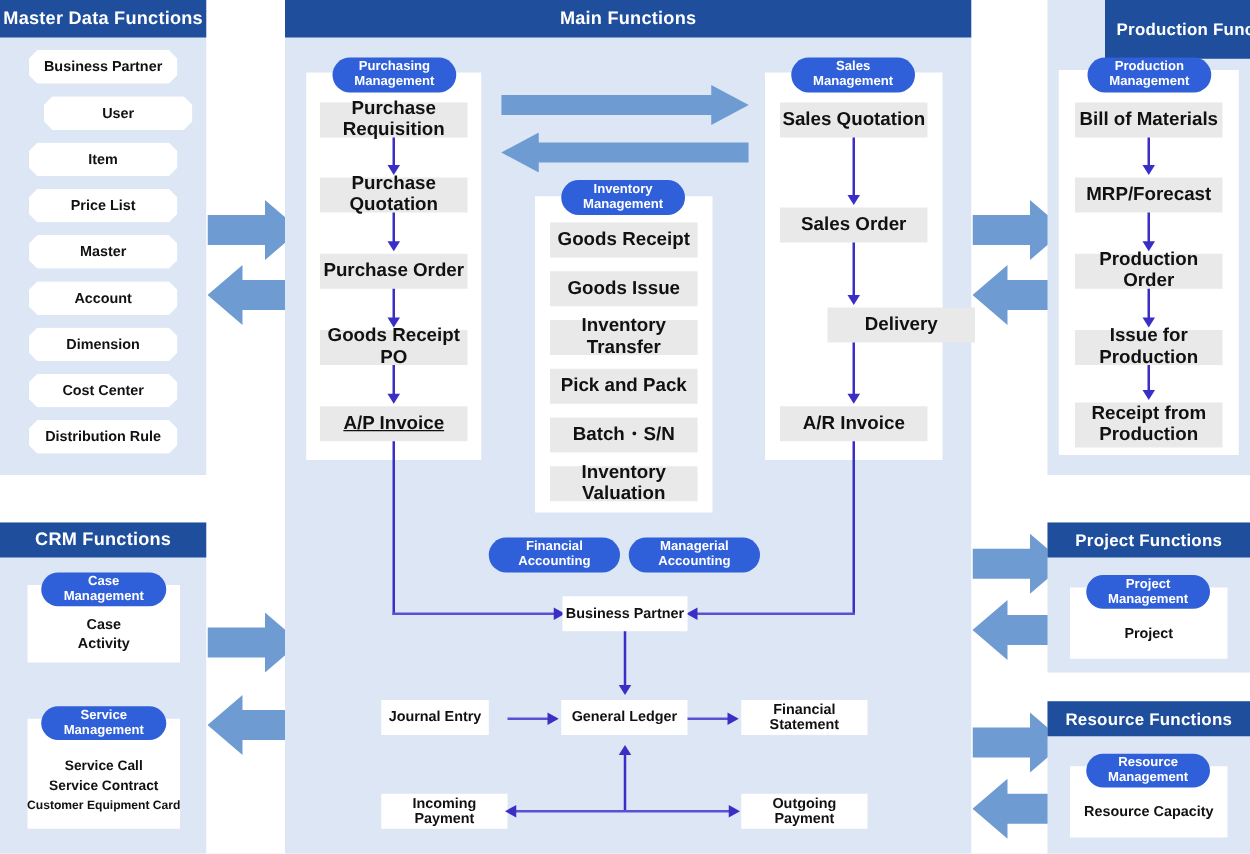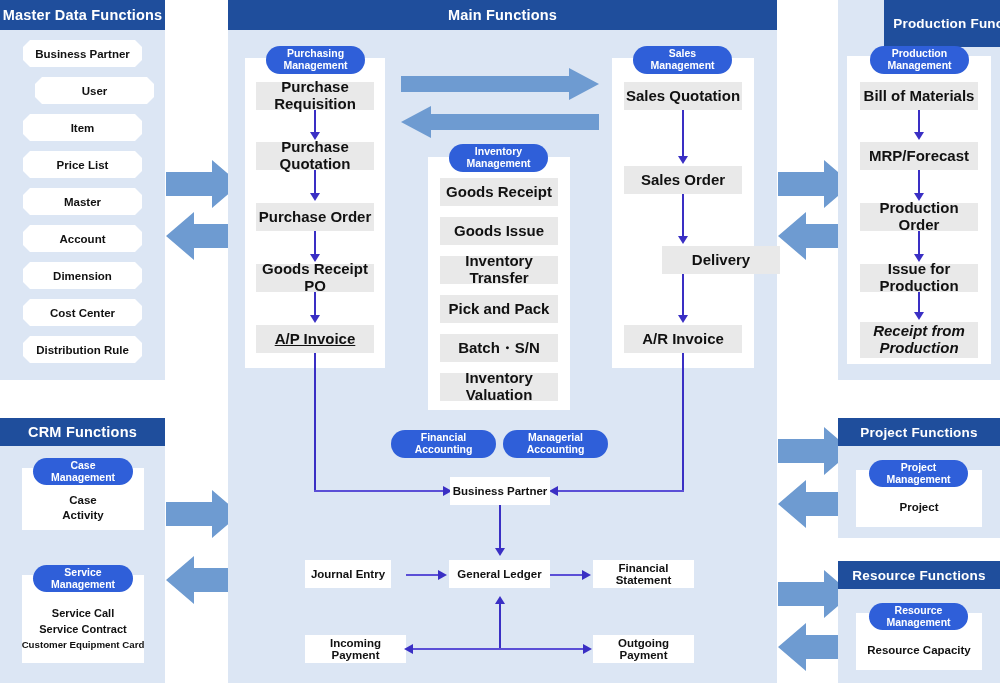--- a/index.html
+++ b/index.html
@@ -322,21 +322,21 @@
   <div class="pill" style="left:870px;top:46px;width:99px;height:28px;">
     <span style="display:block">
       <span>Production</span><br>
       <span>Management</span>
     </span>
   </div>
   <div class="pbox" style="left:860px;top:82px;width:118px;height:28px;">Bill of Materials</div>
   <div class="pbox" style="left:860px;top:142px;width:118px;height:28px;">MRP/Forecast</div>
   <div class="pbox" style="left:860px;top:203px;width:118px;height:28px;">Production Order</div>
   <div class="pbox" style="left:860px;top:264px;width:118px;height:28px;">Issue for Production</div>
-  <div class="pbox" style="left:860px;top:322px;width:118px;height:36px;font-style:italic;">
+  <div class="pbox" style="left:860px;top:322px;width:118px;height:36px;">
     <span style="display:block">
       <span>Receipt from</span><br>
       <span>Production</span>
     </span>
   </div>
 
   <div class="vline" style="left:918px;top:110px;height:24px;"></div>
   <div class="arrowdown" style="left:914px;top:132px;"></div>
   <div class="vline" style="left:918px;top:170px;height:25px;"></div>
   <div class="arrowdown" style="left:914px;top:193px;"></div>

